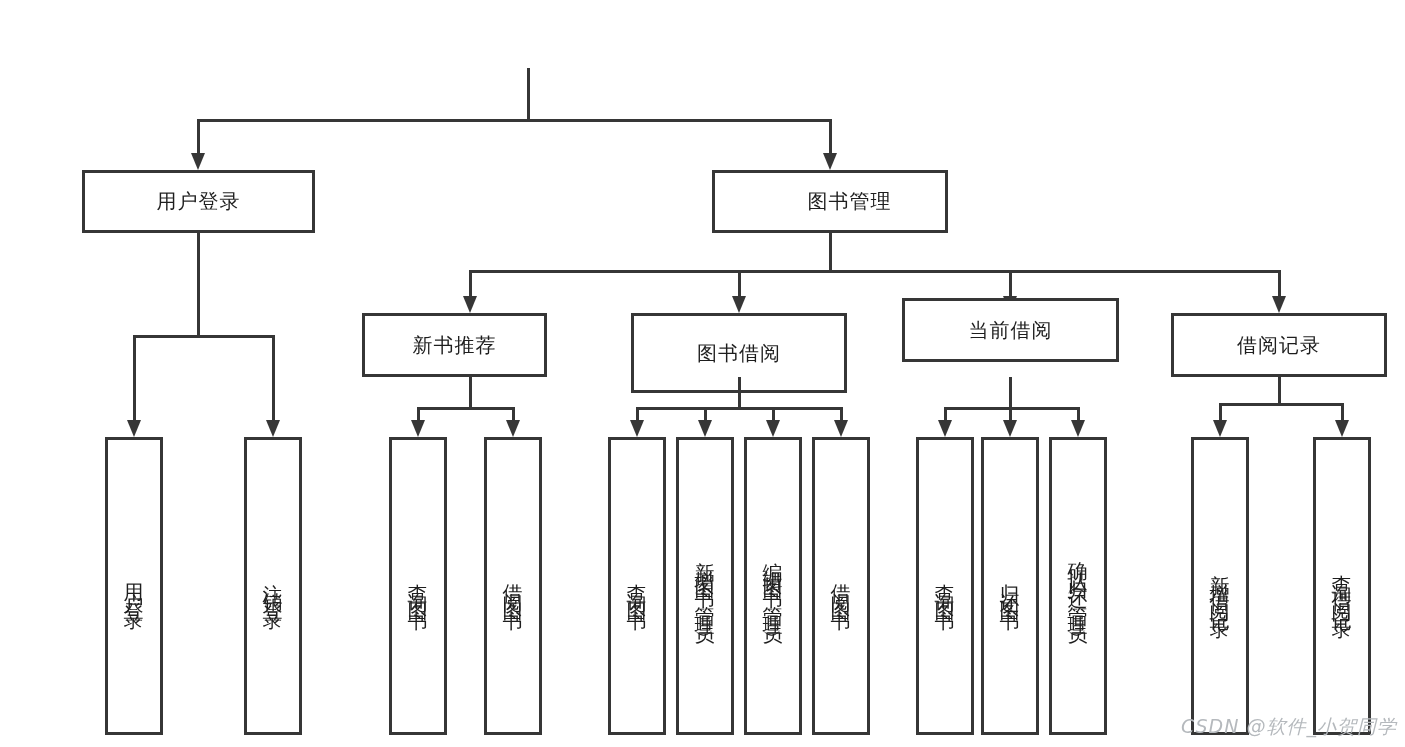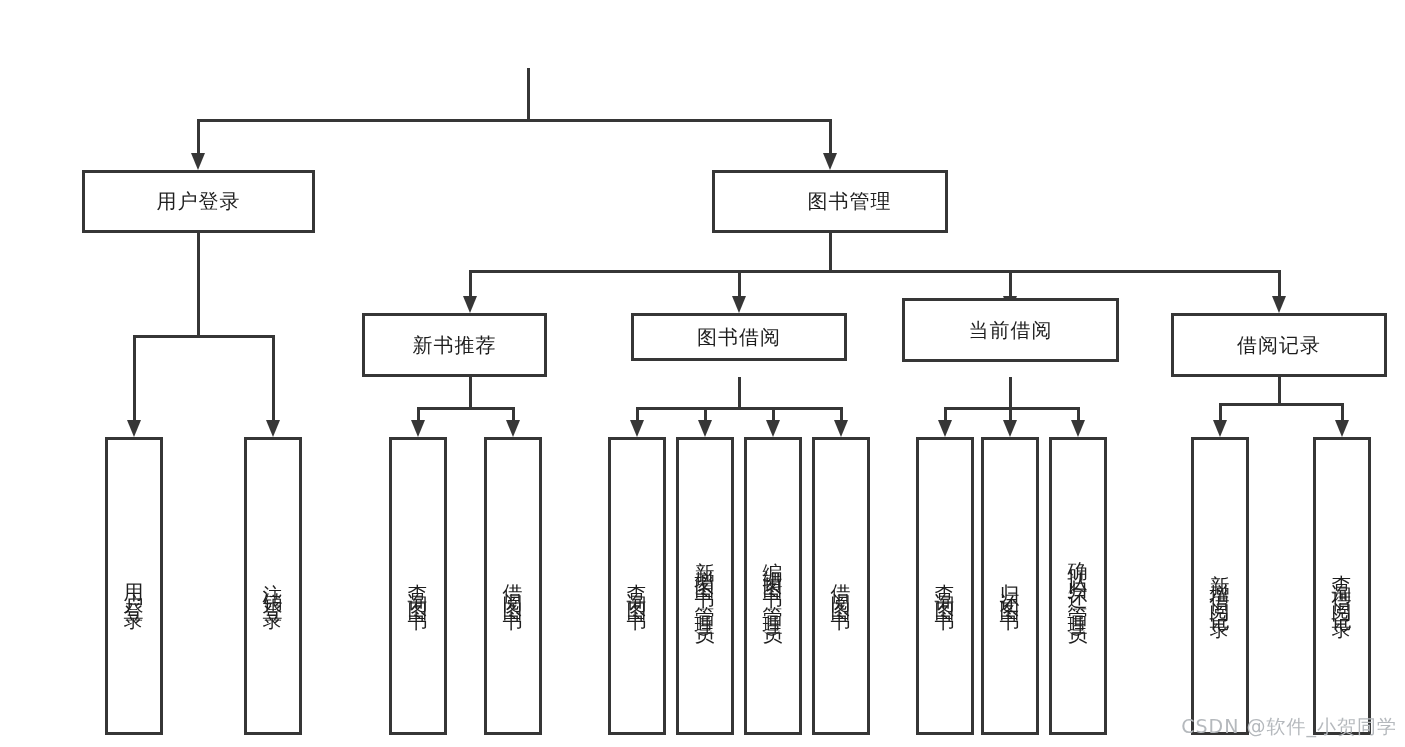--- a/index.html
+++ b/index.html
@@ -96,21 +96,21 @@
   <div class="ln" style="left:1009px;top:270px;width:3px;height:27px;"></div>
   <div class="ln" style="left:1278px;top:270px;width:3px;height:27px;"></div>
   <div class="arrow" style="left:463px;top:296px;"></div>
   <div class="arrow" style="left:732px;top:296px;"></div>
   <div class="arrow" style="left:1003px;top:296px;"></div>
   <div class="arrow" style="left:1272px;top:296px;"></div>
 
   <div class="hbox" style="left:362px;top:313px;width:185px;height:64px;">
     <span>新书推荐</span>
   </div>
-  <div class="hbox" style="left:631px;top:313px;width:216px;height:48px;text-align:right;">
+  <div class="hbox" style="left:631px;top:313px;width:216px;height:80px;text-align:right;">
     <span>图书借阅</span>
   </div>
   <div class="hbox" style="left:902px;top:298px;width:217px;height:64px;">
     <span>当前借阅</span>
   </div>
   <div class="hbox" style="left:1171px;top:313px;width:216px;height:64px;">
     <span>借阅记录</span>
   </div>
 
   <div class="ln" style="left:469px;top:377px;width:3px;height:30px;"></div>
@@ -184,15 +184,15 @@
     <span>确认归还（管理员）</span>
   </div>
 
   <div class="vbox" style="left:1191px;">
     <span>新增借阅记录</span>
   </div>
   <div class="vbox" style="left:1313px;">
     <span>查询借阅记录</span>
   </div>
 
-  <div class="watermark" style="color: rgb(181, 185, 189);">CSDN @软件_小贺同学</div>
+  <div class="watermark" style="color: rgb(181, 185, 189); font-style: italic;">CSDN @软件_小贺同学</div>
 
 </div>
 
 </body></html>

